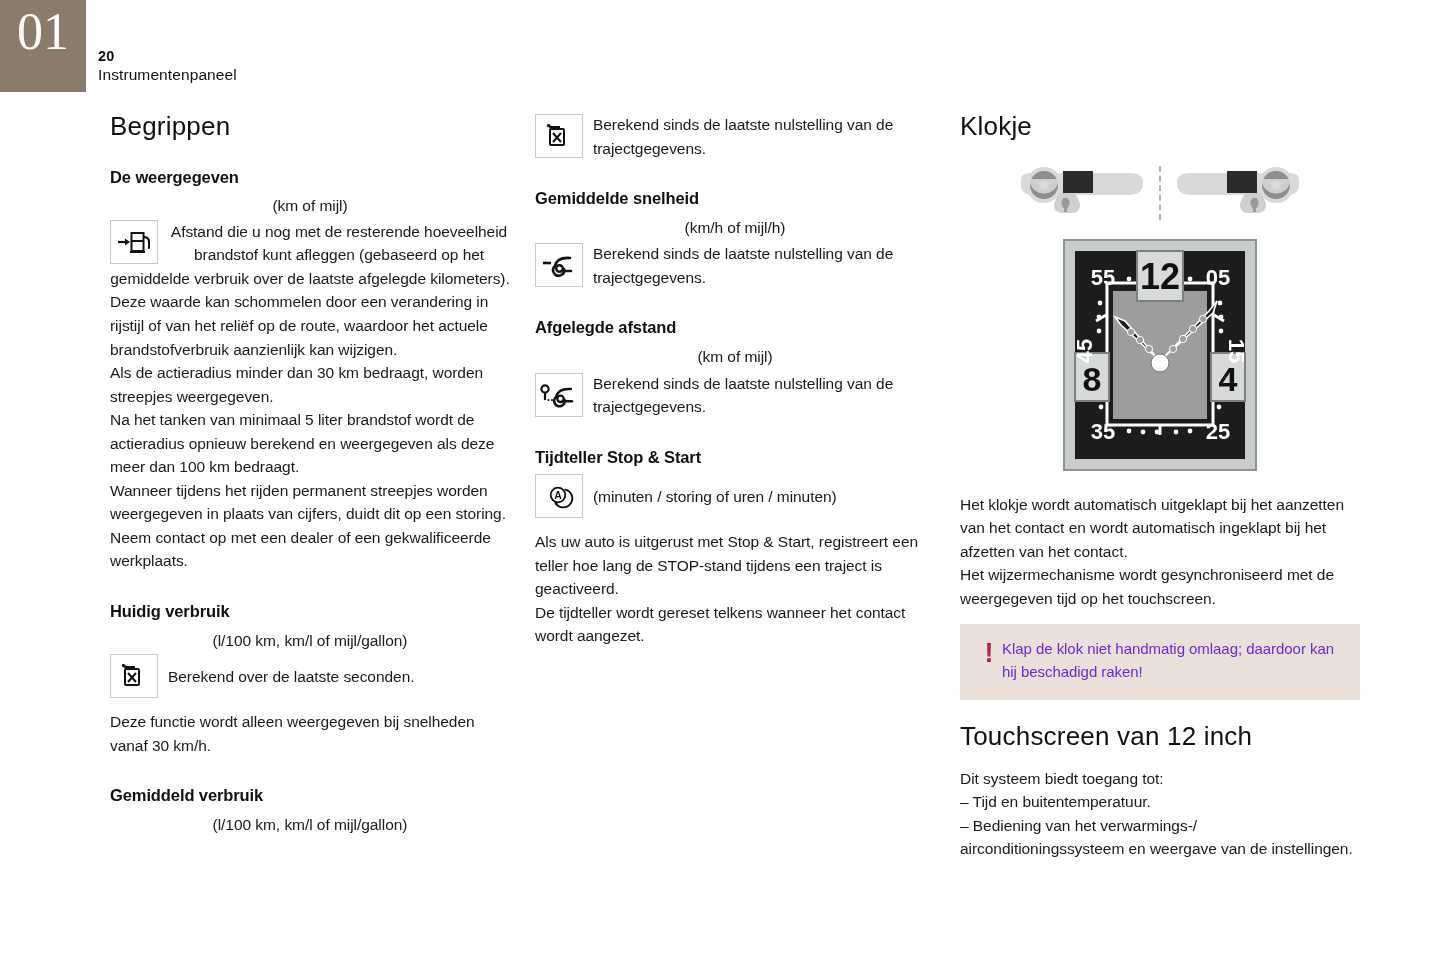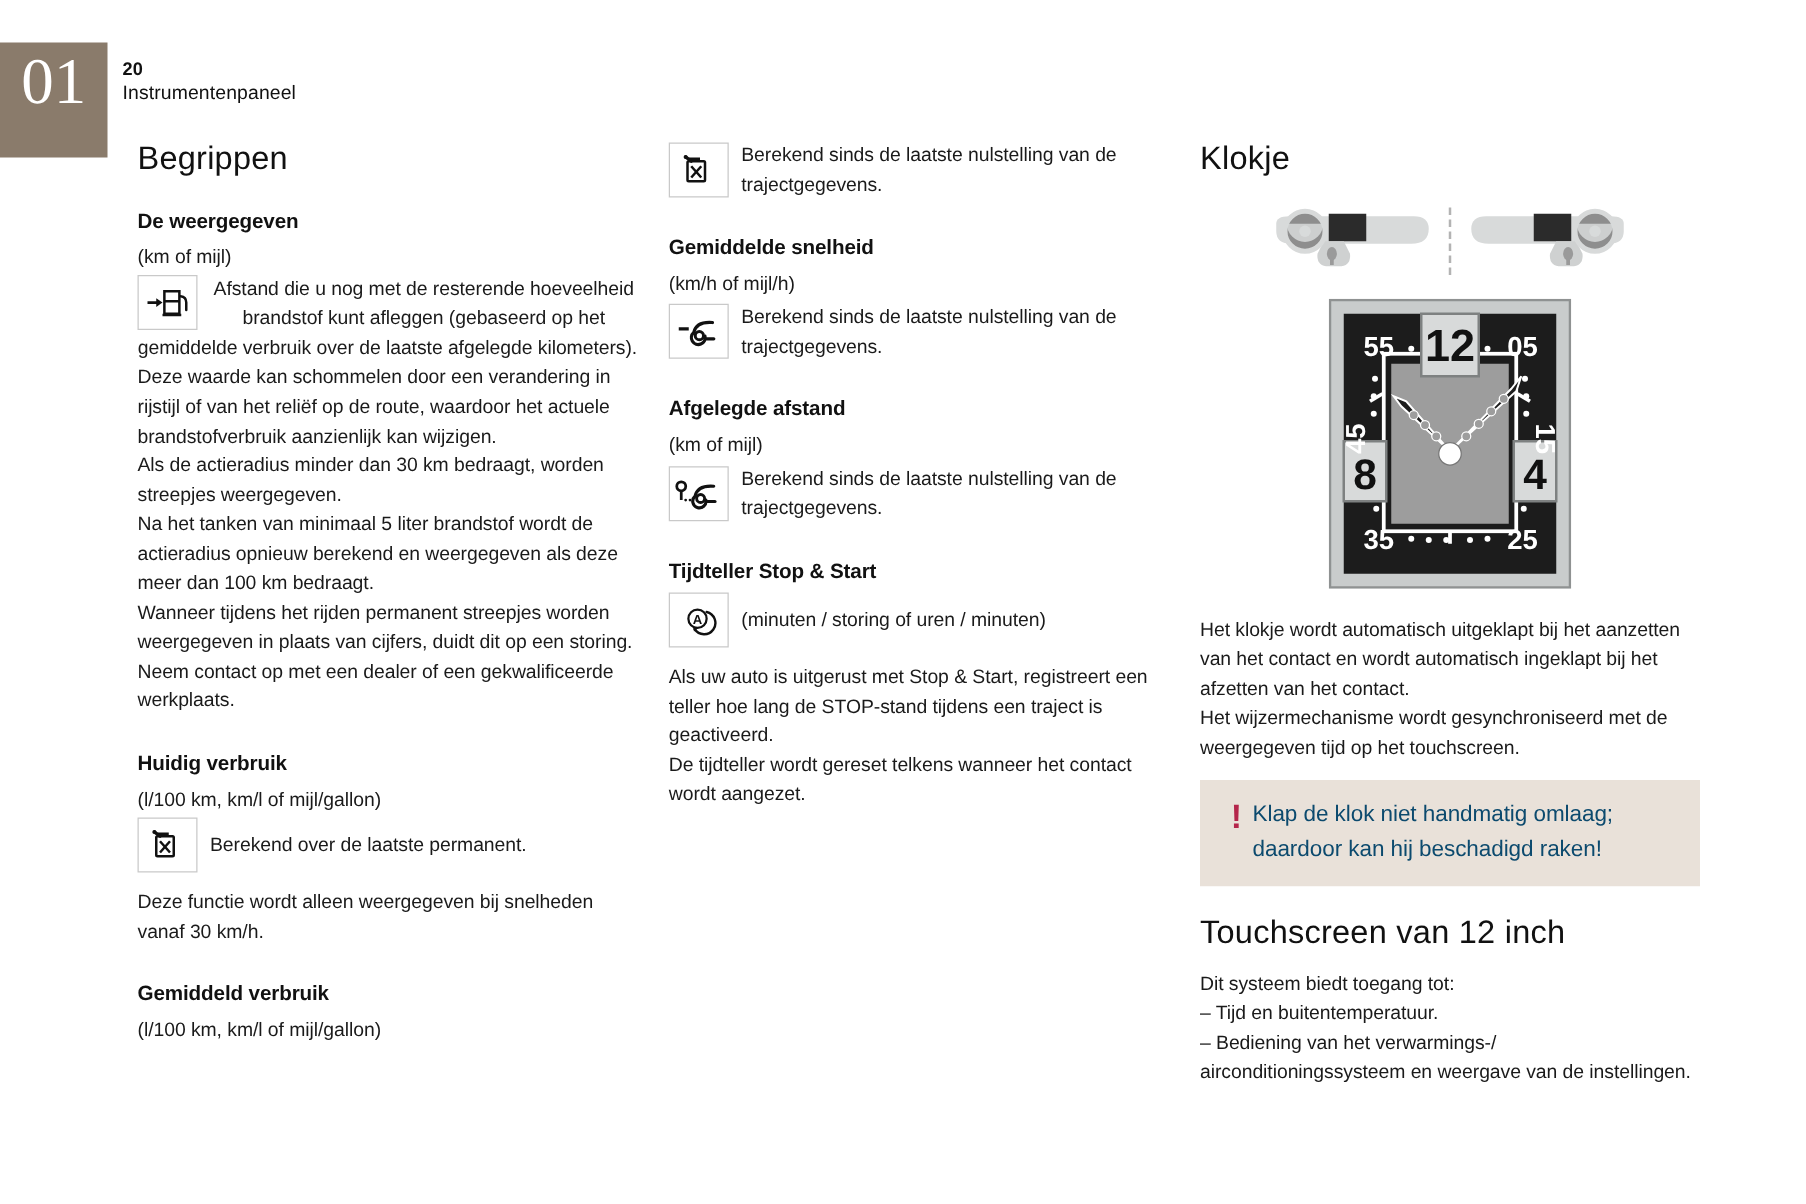--- a/index.html
+++ b/index.html
@@ -28,21 +28,20 @@
     position: absolute;
     left: 0; top: 0;
     width: 86px;
     height: 92px;
     background: #8a7b6b;
     display: flex;
     align-items: flex-start;
     justify-content: center;
     box-sizing: border-box;
     padding-top: 6px;
-    margin-top: 34px;
   }
   .chapter-badge span {
     font-family: "Liberation Serif", serif;
     font-size: 52px;
     color: #ffffff;
     letter-spacing: 0px;
     line-height: 1;
   }
   .header-text {
     position: absolute;
@@ -94,21 +93,21 @@
   }
   h2.sub-title.spaced { margin-top: 28px; }
 
   p.body, .unit {
     font-size: 15.5px;
     line-height: 1.52;
     margin: 0;
     color: #1a1a1a;
     letter-spacing: -0.05px;
   }
-  .unit { margin-bottom: 2px; }
+  .unit { margin-bottom: 2px; text-align: center; }
 
   .gap-s { height: 12px; }
   .gap-m { height: 22px; }
 
   
   .icon-row {
     display: flex;
     align-items: center;
     gap: 0;
   }
@@ -162,23 +161,23 @@
     color: #b5264b;
     font-size: 27px;
     font-weight: bold;
     line-height: 1;
     min-width: 26px;
     text-align: center;
     padding-top: 2px;
     font-family: "Liberation Sans", sans-serif;
   }
   .warning-text {
-    font-size: 18px;
+    font-size: 15px;
     line-height: 1.52;
-    color: #0c4a6e;
+    color: #6d28d9;
     letter-spacing: -0.05px;
   }
 
   
   .dash-illus {
     display: flex;
     align-items: center;
     justify-content: center;
     margin: 22px 0 16px 0;
     height: 60px;
@@ -255,21 +254,21 @@
     <div class="icon-box">
       <svg width="30" height="30" viewBox="0 0 30 30">
         <path d="M7 8 h12 a1 1 0 0 1 1 1 v14 a1 1 0 0 1 -1 1 h-12 a1 1 0 0 1 -1 -1 v-14 a1 1 0 0 1 1 -1 z" fill="none" stroke="#111" stroke-width="2"></path>
         <line x1="9" y1="12" x2="17" y2="21" stroke="#111" stroke-width="2"></line>
         <line x1="17" y1="12" x2="9" y2="21" stroke="#111" stroke-width="2"></line>
         <path d="M8 8 v-2 h7 v2" fill="none" stroke="#111" stroke-width="2"></path>
         <line x1="4.5" y1="4.5" x2="9" y2="8" stroke="#111" stroke-width="2.6" stroke-linecap="round"></line>
         <circle cx="4.5" cy="4.5" r="1.6" fill="#111"></circle>
       </svg>
     </div>
-    <div class="icon-text">Berekend over de laatste permanent.</div>
+    <div class="icon-text">Berekend over de laatste seconden.</div>
   </div>
 
   <div class="gap-s"></div>
   <p class="body">Deze functie wordt alleen weergegeven bij snelheden vanaf 30 km/h.</p>
 
   <h2 class="sub-title spaced">Gemiddeld verbruik</h2>
   <div class="unit">(l/100 km, km/l of mijl/gallon)</div>
 </div>
 
 <div class="col" id="col-2">

